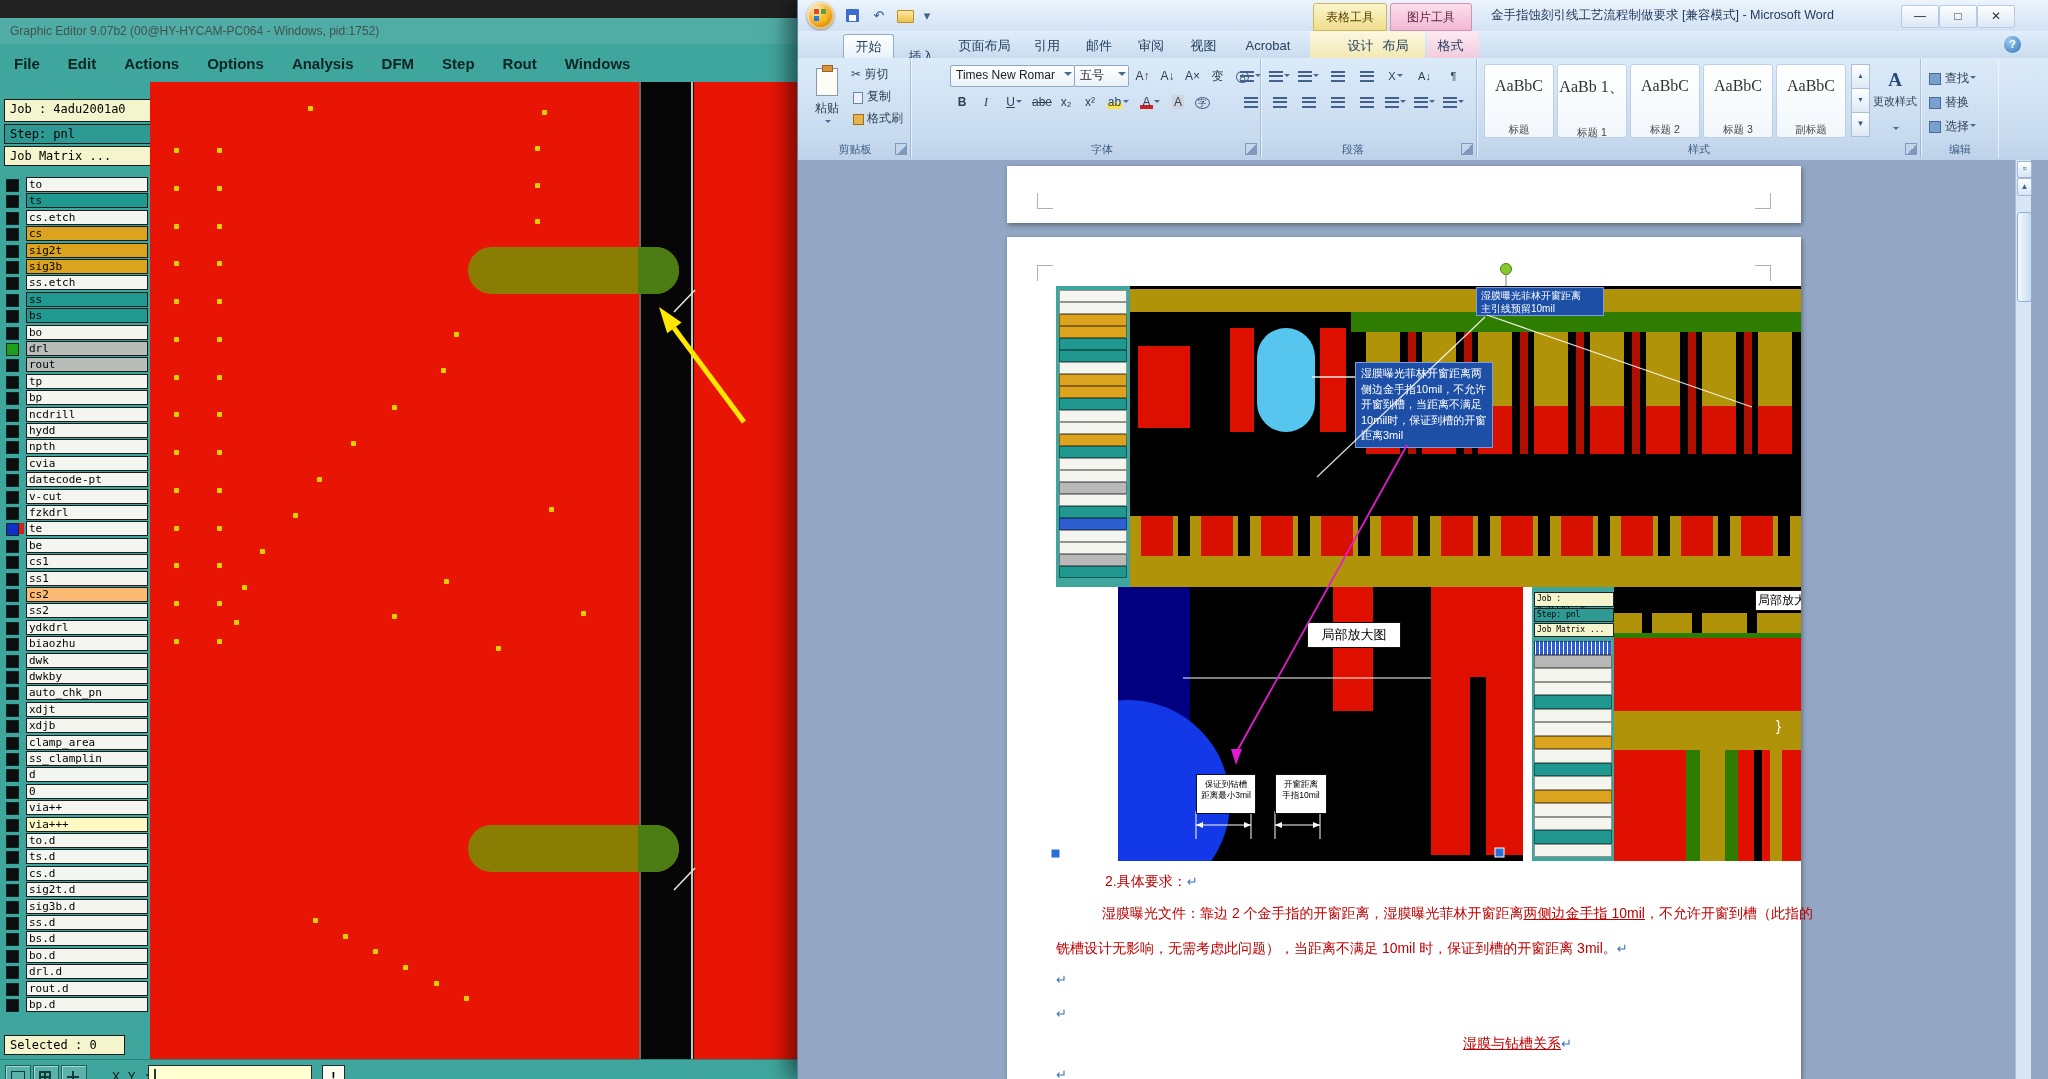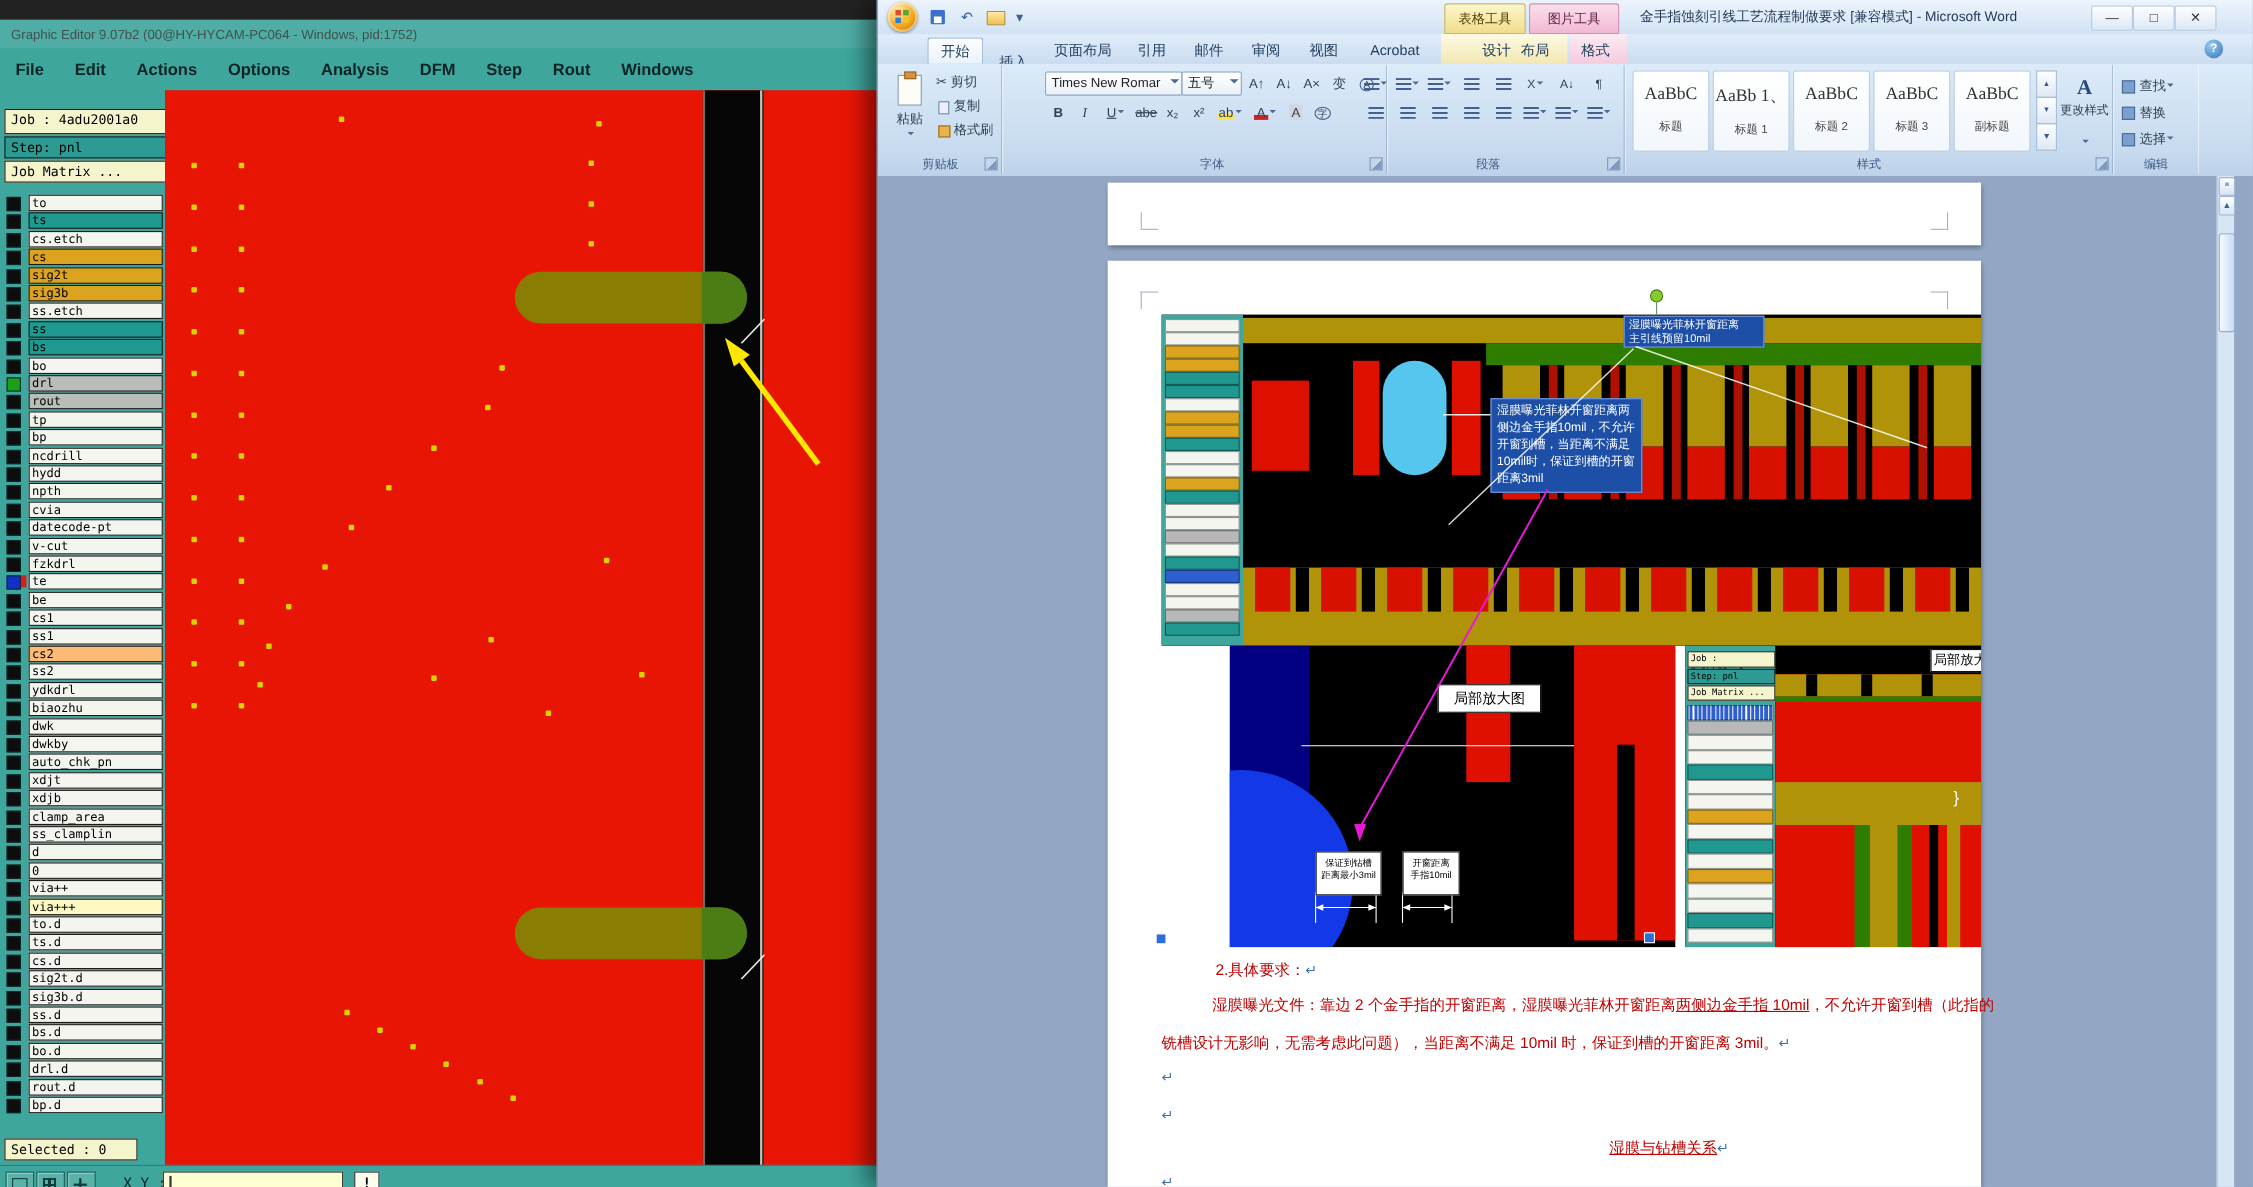--- a/index.html
+++ b/index.html
@@ -62,21 +62,21 @@
   .combo u{position:absolute;right:2px;top:6px;border:4px solid transparent;border-top-color:#4a6a94;text-decoration:none;}
   .dd{display:inline-block;margin-left:1px;border:3.5px solid transparent;border-top-color:#4a6a94;vertical-align:middle;}
   .ico{display:inline-block;width:14px;height:11px;background:repeating-linear-gradient(to bottom,#44608c 0 2px,rgba(0,0,0,0) 2px 4.5px);vertical-align:middle;}
   .fb{font-weight:bold;}.fi{font-style:italic;font-family:"Liberation Serif",serif;}.fu{text-decoration:underline;}.fs{text-decoration:line-through;}
   .hl{background:linear-gradient(transparent 60%,#ffe34a 60%);padding:0 1px;}
   .fc{background:linear-gradient(transparent 68%,#d02020 68%);padding:0 2px;}
   .shd{background:#cfd6df;padding:0 2px;}
   .enc{border:1px solid #44608c;border-radius:50%;font-size:9px;padding:0 2px;}
   .stylecard{position:absolute;top:5px;width:68px;height:72px;background:linear-gradient(#fff,#f2f7fc);border:1px solid #bdd0e6;border-radius:3px;text-align:center;}
   .stylecard .smp{display:block;margin-top:12px;font:16px "Liberation Serif",serif;color:#333;white-space:nowrap;overflow:hidden;}
-  .stylecard .nm2{display:block;margin-top:13px;font-size:10.5px;color:#444;}
+  .stylecard .nm2{display:block;margin-top:28px;font-size:10.5px;color:#444;}
   .sarrow{position:absolute;width:17px;height:23px;background:linear-gradient(#fdfeff,#dde9f6);border:1px solid #a8bfd9;text-align:center;font-size:8px;line-height:22px;color:#3c5c88;}
   .w-doc{position:absolute;left:0;top:160px;right:0;bottom:0;background:#93a7c5;overflow:hidden;}
   .page{position:absolute;background:#fff;box-shadow:1px 2px 5px rgba(0,0,0,.4);}
   .crop{position:absolute;width:15px;height:15px;border-color:#a7b3c4;border-style:solid;border-width:0;}
   .doc-red{position:absolute;color:#c00000;font-size:14px;white-space:nowrap;}
   .pil{color:#3f6fae;font-size:13px;}
   .img{position:absolute;background:#000;overflow:hidden;}
   .callout{position:absolute;background:#1d4fa6;border:1px solid #7b9ce0;color:#fff;box-sizing:border-box;z-index:6;}
   .wlabel{position:absolute;background:#fff;border:1px solid #111;color:#000;text-align:center;overflow:hidden;white-space:nowrap;z-index:6;}
   .w-scroll{position:absolute;left:1217px;top:0;width:15px;height:919px;background:#d8e5f4;border-left:1px solid #a9bfda;}

